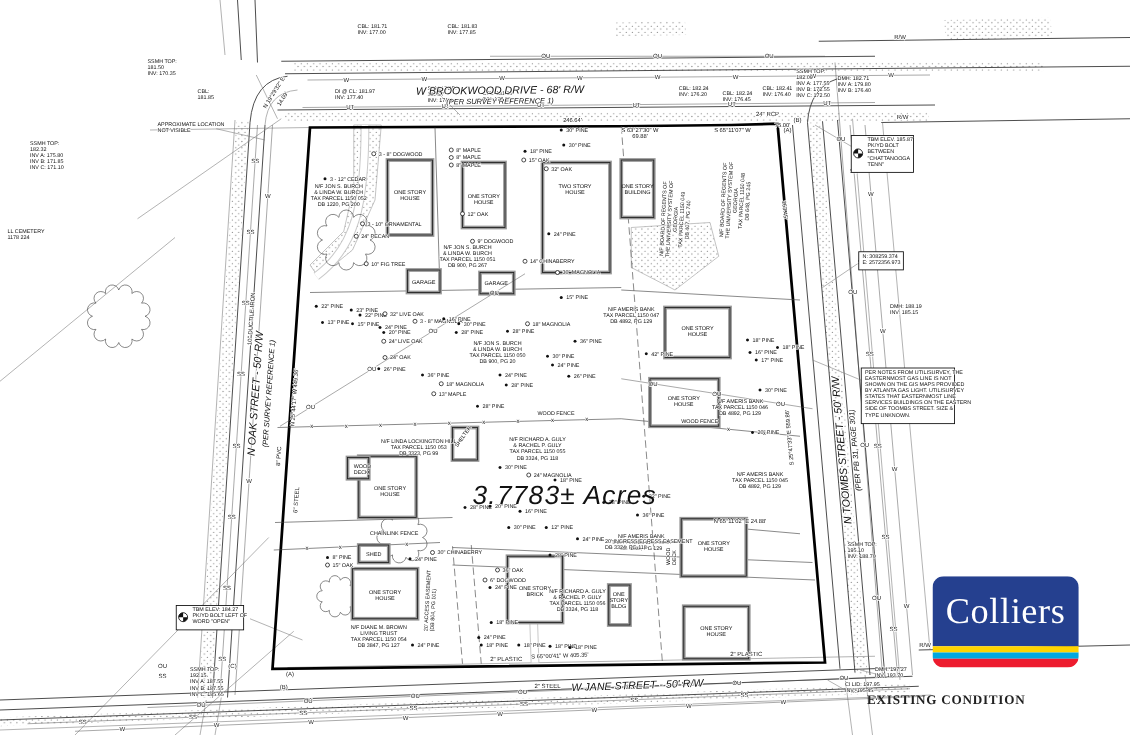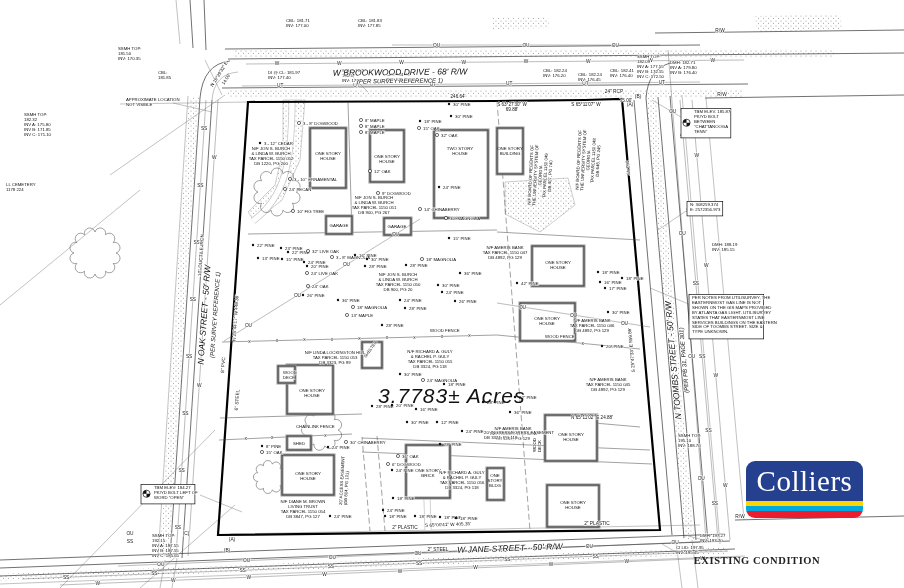--- a/index.html
+++ b/index.html
@@ -24,21 +24,21 @@
   .uline{stroke:#555;stroke-width:0.4;fill:none;}
   .bwall{fill:#fff;stroke:#989898;stroke-width:3;}
   .bedge{fill:none;stroke:#222;stroke-width:0.7;}
   .stip{fill:url(#stip);stroke:#888;stroke-width:0.4;}
   .stipn{fill:url(#stip);}
   .canopy{fill:none;stroke:#444;stroke-width:0.5;}
   .nbox{fill:#fff;stroke:#111;stroke-width:0.7;}
   .drive1{stroke:#c9c9c9;stroke-width:7;fill:none;}
   .drive2{stroke:#fff;stroke-width:5.4;fill:none;}
   .colliers{position:absolute;left:746px;top:461px;width:117px;border-radius:9px;overflow:hidden;}
-  .colliers-box{height:40px;display:flex;align-items:center;justify-content:center;}
+  .colliers-box{height:56px;display:flex;align-items:center;justify-content:center;}
   .colliers-box span{color:#fff;font-family:"Liberation Serif",serif;font-size:29px;letter-spacing:0.5px;}
   .stripe{height:5px;}
   .stripe-red{height:7px;}
   .caption{position:absolute;left:657px;top:555px;width:200px;text-align:center;
            font-family:"Liberation Serif",serif;font-size:10.5px;font-weight:bold;
            letter-spacing:0.6px;color:#222;}
 </style>
 </head>
 <body>
 

